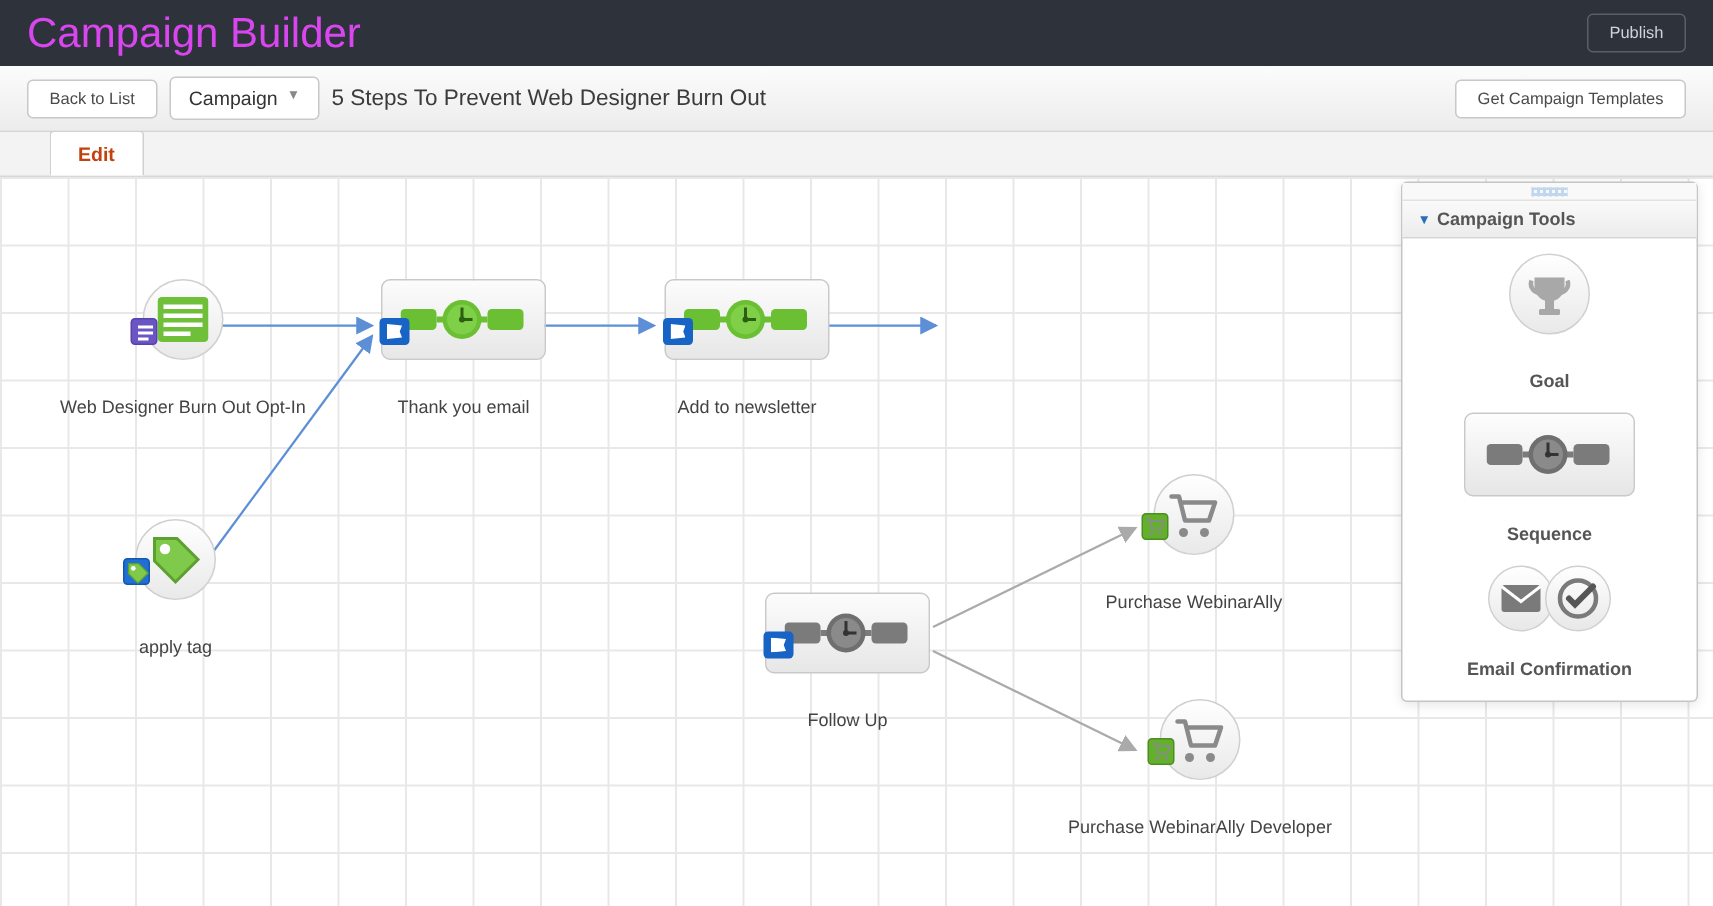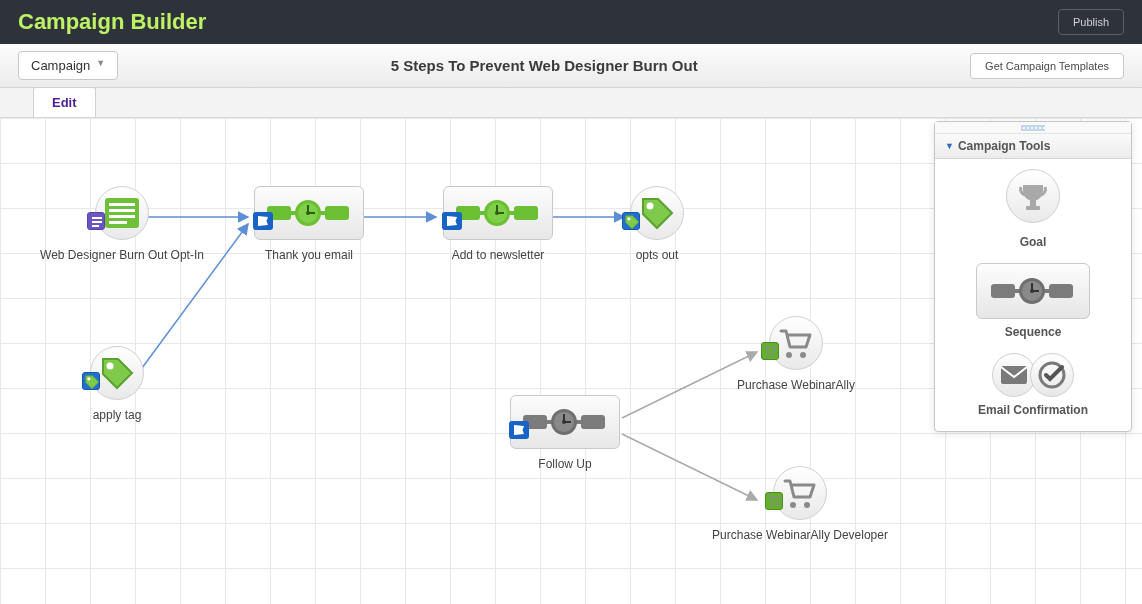--- a/index.html
+++ b/index.html
@@ -1,59 +1,59 @@
 <!DOCTYPE html>
 <html><head>
 <meta charset="utf-8">
 <style>
   *{box-sizing:border-box;margin:0;padding:0;font-family:"Helvetica Neue",Arial,sans-serif}
   body{width:1142px;height:604px;overflow:hidden;background:#fff;color:#333;font-size:13px}
   
   .app-header{height:44px;background:#2e333b;display:flex;align-items:center;padding:0 18px}
-  .app-title{flex:1;color:#bef264;font-size:22px;font-weight:700}
+  .app-title{flex:1;color:#d946ef;font-size:28px;font-weight:400}
   .btn{background:#fff;border:1px solid #c8c8c8;border-radius:4px;padding:6px 14px;font-size:11px;color:#4a4a4a;cursor:pointer}
   .btn-dark{background:transparent;border:1px solid #5a5f67;color:#cfd2d6}
   
   .toolbar{height:44px;background:linear-gradient(#fcfcfc,#ececec);border-bottom:1px solid #d4d4d4;display:flex;align-items:center;padding:0 18px;gap:8px}
   .toolbar .select{display:flex;gap:6px;background:#fff;border:1px solid #c8c8c8;border-radius:4px;padding:6px 12px;cursor:pointer}
   .toolbar .select .caret{font-size:9px;color:#888}
-  .toolbar-title{flex:1;text-align:center;font-weight:700;font-size:15px;color:#3b3b3b}
+  .toolbar-title{flex:1;font-weight:400;font-size:15px;color:#3b3b3b}
   
   .tab-row{height:30px;background:#f3f3f3;border-bottom:1px solid #d8d8d8;display:flex;align-items:flex-end;padding-left:33px}
   .tab{padding:7px 18px;border:1px solid #d0d0d0;border-bottom:none;background:#ededed;color:#8fa646;font-size:13px;margin-right:-1px;border-radius:3px 3px 0 0;cursor:pointer}
-  .tab.active{background:#fff;color:#4c1d95;font-weight:700;position:relative;z-index:2}
+  .tab.active{background:#fff;color:#c2410c;font-weight:700;position:relative;z-index:2}
   
   .canvas-wrap{position:relative;height:486px;overflow:hidden}
   .grid-bg{position:absolute;inset:0;
     background-image:
      linear-gradient(#e8e8e8 1px,transparent 1px),
      linear-gradient(90deg,#e8e8e8 1px,transparent 1px);
     background-size:45px 45px;background-position:0 0}
   svg.connectors{position:absolute;inset:0;width:100%;height:100%;pointer-events:none}
   
   .node{position:absolute;text-align:center;font-size:12px;color:#444}
   .circle{width:54px;height:54px;border-radius:50%;background:linear-gradient(#fff,#e9e9e9);border:1px solid #d0d0d0;display:flex;align-items:center;justify-content:center;margin:0 auto 6px}
   .badge-corner{position:absolute;width:18px;height:18px;border-radius:3px;left:-8px;bottom:16px}
   .badge-purple{background:#6b54c3;border:1px solid #5844a8}
   .badge-blue{background:#1f6fd6;border:1px solid #1557ab}
   .badge-green-sq{background:#62b02c;border:1px solid #4e8d22}
   .node .ic-wrap{position:relative;display:inline-block}
-  .node-label{display:inline-block;margin-top:2px}
+  .node-label{display:inline-block;margin-top:18px}
   
   .seqbox{width:110px;height:54px;border-radius:6px;background:linear-gradient(#fcfcfc,#e7e7e7);border:1px solid #c9c9c9;display:flex;align-items:center;justify-content:center;margin:0 auto 6px}
   .badge-flag{position:absolute;left:-1px;bottom:16px;width:20px;height:18px;border-radius:3px;background:#1763c6;display:flex;align-items:center;justify-content:center}
   .flag-glyph{width:10px;height:10px;background:#fff;clip-path:polygon(0 0,100% 10%,85% 50%,100% 90%,0 100%)}
   
   .tools-panel{position:absolute;top:3px;right:10px;width:198px;border:1px solid #c5c5c5;border-radius:4px;background:#fff;box-shadow:0 2px 8px rgba(0,0,0,.1)}
   .tools-grip{height:12px;display:flex;align-items:center;justify-content:center;background:#f9f9f9;border-bottom:1px solid #e2e2e2}
   .grip-dots{width:24px;height:6px;background:repeating-linear-gradient(90deg,#9cc1e8 0 2px,transparent 2px 4px),repeating-linear-gradient(#9cc1e8 0 2px,transparent 2px 4px);opacity:.6}
   .tools-header{background:linear-gradient(#fafafa,#ececec);border-bottom:1px solid #d6d6d6;padding:5px 10px;font-size:12px;font-weight:700;color:#555;display:flex;align-items:center;gap:4px}
   .tools-header .tri{font-size:9px;color:#2a6ebb}
   .tools-body{padding:10px 6px 14px;display:flex;flex-direction:column;align-items:center;gap:14px}
-  .tool-item{display:flex;flex-direction:column;align-items:center;gap:6px;cursor:grab}
+  .tool-item{display:flex;flex-direction:column;align-items:center;gap:18px;cursor:grab}
   .tool-label{font-size:12px;font-weight:700;color:#555}
   .tool-seqbox{width:114px;height:56px;border-radius:6px;background:linear-gradient(#fdfdfd,#e6e6e6);border:1px solid #c9c9c9;display:flex;align-items:center;justify-content:center}
   .tool-emailconf{display:flex;align-items:center;gap:-4px}
   .env-circle,.chk-circle{width:44px;height:44px;border-radius:50%;background:linear-gradient(#fff,#e8e8e8);border:1px solid #d0d0d0;display:flex;align-items:center;justify-content:center}
   .chk-circle{margin-left:-6px}
 </style>
 </head>
 <body>
 
 <svg width="0" height="0" style="position:absolute">
@@ -118,20 +118,21 @@
     </g>
   </defs>
 </svg>
 
 <div class="app-header">
   <div class="app-title">Campaign Builder</div>
   <button class="btn btn-dark">Publish</button>
 </div>
 
 <div class="toolbar">
+  <button class="btn">Back to List</button>
   <div class="select">
     <span>Campaign</span>
     <span class="caret">▼</span>
   </div>
   <div class="toolbar-title">5 Steps To Prevent Web Designer Burn Out</div>
   <button class="btn">Get Campaign Templates</button>
 </div>
 
 <div class="tab-row">
   <div class="tab active">Edit</div>
@@ -202,35 +203,20 @@
             <use href="#ic-seq-green"></use>
           </svg>
       </div>
       <div class="badge-flag">
           <div class="flag-glyph"></div>
         </div>
     </div>
     <span class="node-label">Add to newsletter</span>
   </div>
 
-  <div class="node" style="left:612px;top:68px;width:90px">
-    <div class="ic-wrap">
-      <div class="circle">
-        <svg width="34" height="34">
-            <use href="#ic-tag"></use>
-          </svg>
-      </div>
-      <div class="badge-corner badge-blue">
-        <svg width="18" height="18">
-            <use href="#ic-tag" transform="scale(0.45) translate(3,3)"></use>
-          </svg>
-      </div>
-    </div>
-    <span class="node-label">opts out</span>
-  </div>
 
   <div class="node" style="left:72px;top:228px;width:90px">
     <div class="ic-wrap">
       <div class="circle">
         <svg width="34" height="34">
             <use href="#ic-tag"></use>
           </svg>
       </div>
       <div class="badge-corner badge-blue">
         <svg width="18" height="18">

